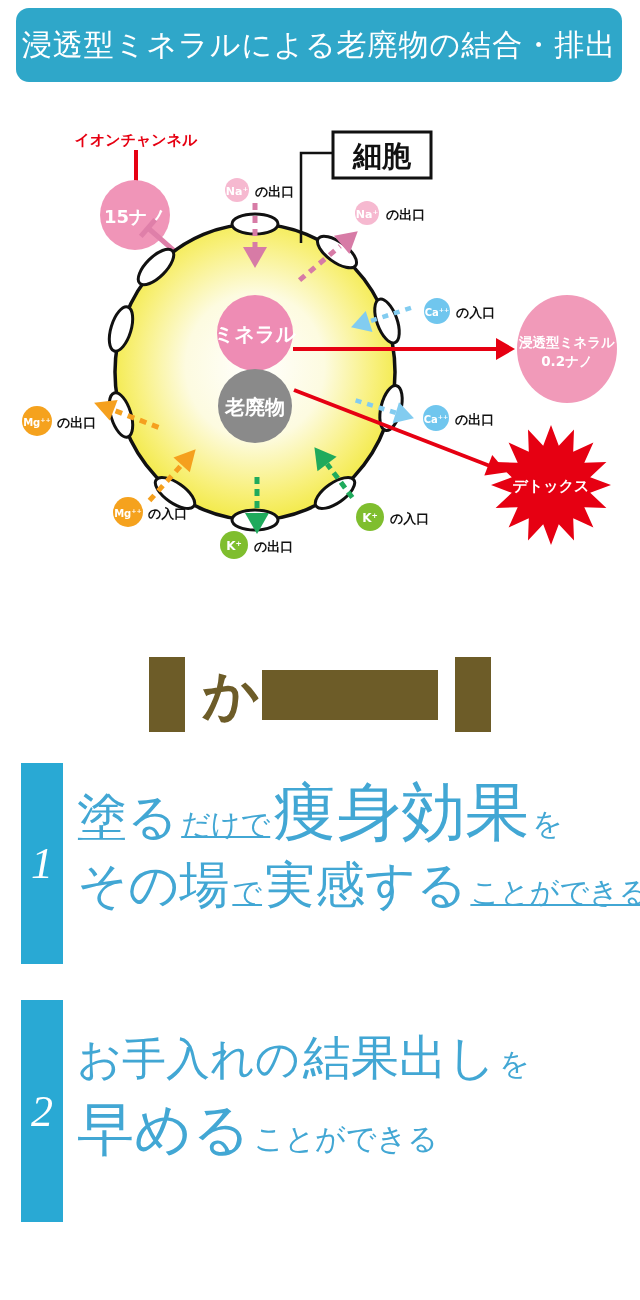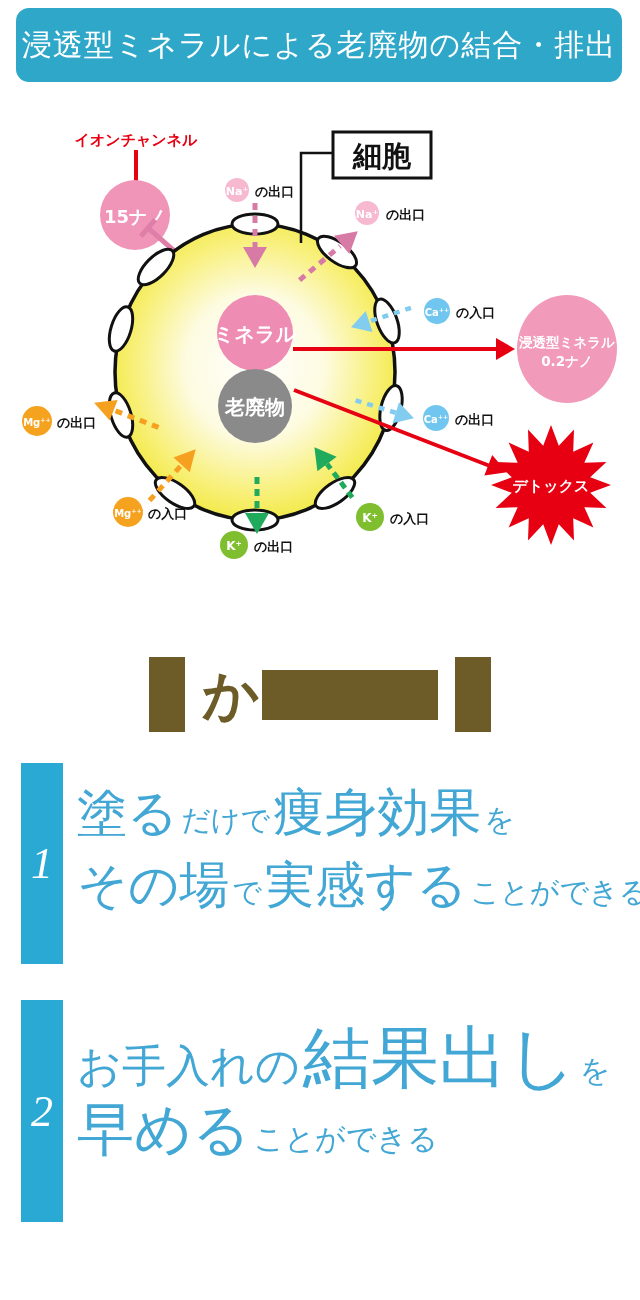--- a/index.html
+++ b/index.html
@@ -41,23 +41,23 @@
   }
   .num-bar span{
     color:#ffffff;font-family:"Liberation Serif","DejaVu Serif",serif;
     font-style:italic;font-size:44px;
   }
   .benefit-text{
     padding:14px 0 0 14px;color:#42a7d4;white-space:nowrap;
     font-family:"Liberation Serif","DejaVu Serif",serif;
   }
   .bline{line-height:72px;height:72px;}
-  .sz58{font-size:68px;text-align:center;} .sz55{font-size:57px;} .sz52{font-size:52px;}
+  .sz58{font-size:48px;text-align:center;} .sz55{font-size:57px;} .sz52{font-size:64px;}
   .sz50{font-size:50px;} .sz46{font-size:50px;} .sz44{font-size:44px;text-align:center;}
-  .sz42{font-size:50px;} .sz30{font-size:30px;} .sz29{font-size:29px;}
+  .sz42{font-size:50px;} .sz30{font-size:30px;} .sz29{font-size:29px;text-decoration:underline;}
   .bseg{margin-right:3px;}
 </style>
 </head>
 <body>
 
 <div class="banner">
   <span>浸透型ミネラルによる老廃物の結合・排出</span>
 </div>
 
 <div class="diagram-wrap">

